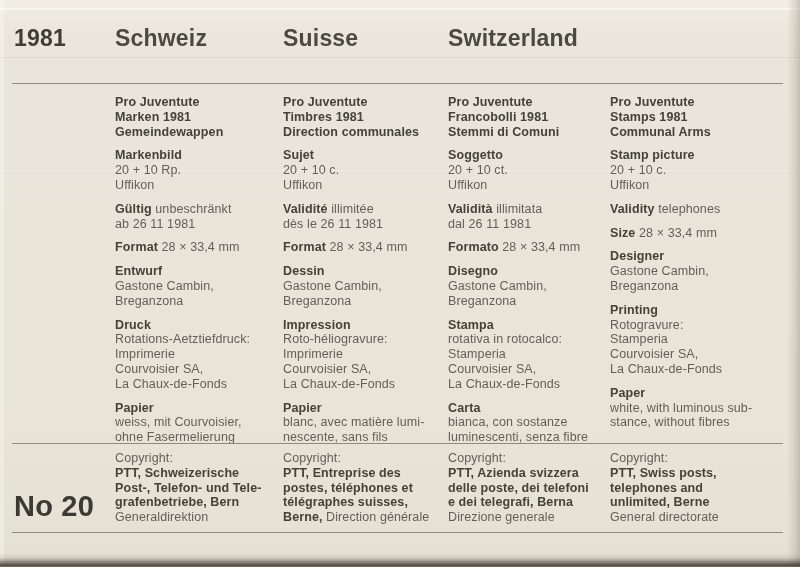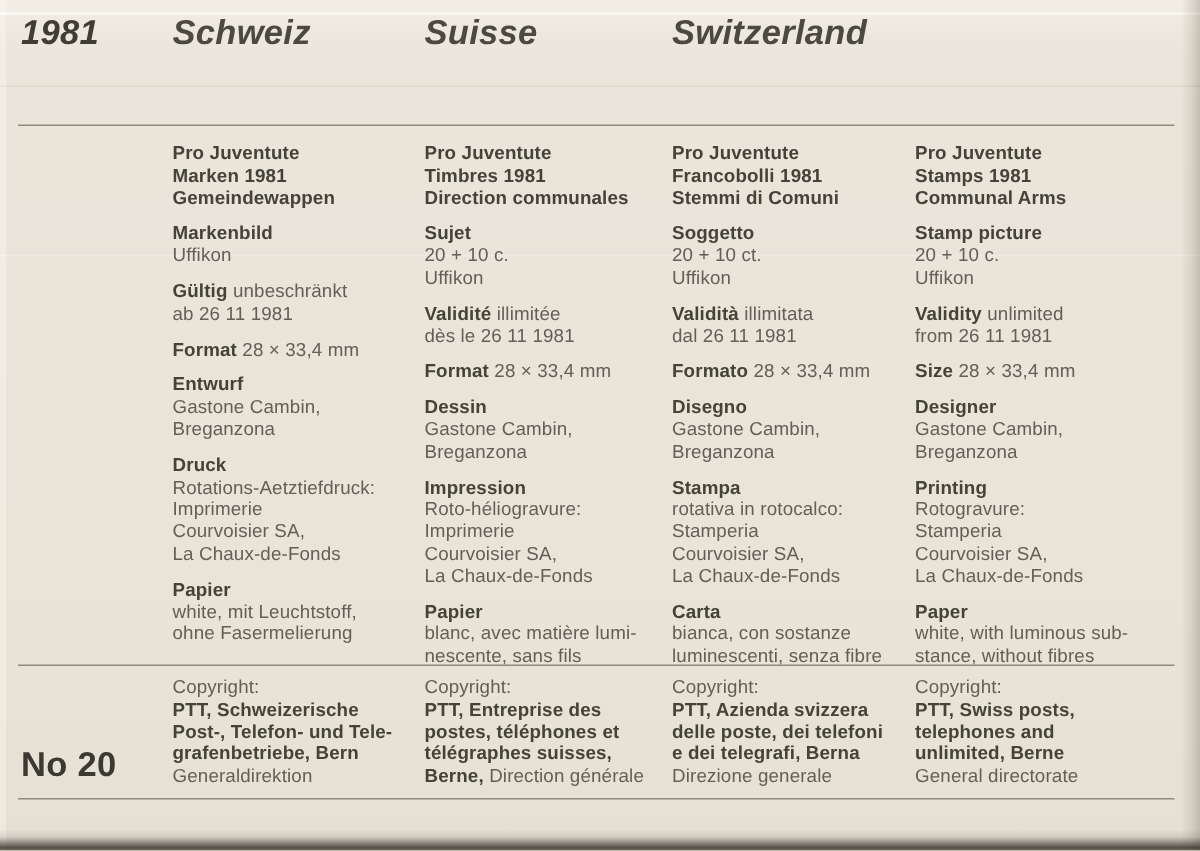--- a/index.html
+++ b/index.html
@@ -23,21 +23,21 @@
     background:linear-gradient(180deg,rgba(50,44,36,0) 0%,rgba(50,44,36,0.10) 35%,rgba(45,40,33,0.55) 70%,rgba(40,36,30,0.78) 88%,rgba(60,54,45,0.60) 100%);}
 
   
   .grid{
     position:absolute;left:0;right:0;
     display:grid;
     grid-template-columns:101px 168px 165px 162px 1fr;
     padding:0 14px;
     box-sizing:border-box;
   }
-  .header-row{top:8px;font-style:italic;}
+  .header-row{top:25px;}
   .year,.col-header{
     font-size:23px;font-weight:700;letter-spacing:0.2px;
     color:#4c4942;white-space:nowrap;
   }
   .year{color:#403d37;}
 
   .rule{position:absolute;height:1px;background:#8f8a7f;left:12px;right:17px;}
   .rule-1{top:83px;}
   .rule-2{top:443px;}
   .rule-3{top:532px;}
@@ -45,21 +45,21 @@
   .body-row{top:95px;}
   .footer-row{top:451px;height:74px;}
 
   .col{min-width:0;}
   .section{margin-bottom:9px;}
   .line{font-size:12.5px;line-height:14.8px;letter-spacing:0.1px;white-space:nowrap;color:#635f57;}
   .line .b{font-weight:700;color:#454238;text-align:right;}
 
   .number{
     align-self:end;
-    font-size:23px;font-weight:700;color:#3c3933;letter-spacing:0.2px;
+    font-size:29px;font-weight:700;color:#3c3933;letter-spacing:0.2px;
     padding-bottom:2px;
   }
 </style>
 </head>
 <body>
 
 <div class="card">
 
   <div class="crease-top"></div>
   <div class="crease-top2"></div>
@@ -77,20 +77,21 @@
   <div class="grid body-row">
     <div class="col"></div>
     <div class="col">
         <div class="section">
           <div class="line"><span class="b">Pro Juventute</span></div>
           <div class="line"><span class="b">Marken 1981</span></div>
           <div class="line"><span class="b">Gemeindewappen</span></div>
         </div>
         <div class="section">
           <div class="line"><span class="b">Markenbild</span></div>
+          <div class="line"><span>20 + 10 Rp.</span></div>
           <div class="line"><span>Uffikon</span></div>
         </div>
         <div class="section">
           <div class="line"><span class="b">Gültig</span><span> unbeschränkt</span></div>
           <div class="line"><span>ab 26 11 1981</span></div>
         </div>
         <div class="section">
           <div class="line"><span class="b">Format</span><span> 28 × 33,4 mm</span></div>
         </div>
         <div class="section">
@@ -100,21 +101,21 @@
         </div>
         <div class="section">
           <div class="line"><span class="b">Druck</span></div>
           <div class="line"><span>Rotations-Aetztiefdruck:</span></div>
           <div class="line"><span>Imprimerie</span></div>
           <div class="line"><span>Courvoisier SA,</span></div>
           <div class="line"><span>La Chaux-de-Fonds</span></div>
         </div>
         <div class="section">
           <div class="line"><span class="b">Papier</span></div>
-          <div class="line"><span>white, mit Leuchtstoff,</span></div>
+          <div class="line"><span>weiss, mit Courvoisier,</span></div>
           <div class="line"><span>ohne Fasermelierung</span></div>
         </div>
       </div>
     <div class="col">
         <div class="section">
           <div class="line"><span class="b">Pro Juventute</span></div>
           <div class="line"><span class="b">Timbres 1981</span></div>
           <div class="line"><span class="b">Direction communales</span></div>
         </div>
         <div class="section">
@@ -188,22 +189,21 @@
           <div class="line"><span class="b">Pro Juventute</span></div>
           <div class="line"><span class="b">Stamps 1981</span></div>
           <div class="line"><span class="b">Communal Arms</span></div>
         </div>
         <div class="section">
           <div class="line"><span class="b">Stamp picture</span></div>
           <div class="line"><span>20 + 10 c.</span></div>
           <div class="line"><span>Uffikon</span></div>
         </div>
         <div class="section">
-          <div class="line"><span class="b">Validity</span><span> unlimited</span></div>
-          <div class="line"><span>from 26 11 1981</span></div>
+          <div class="line"><span class="b">Validity</span><span> telephones</span></div>
         </div>
         <div class="section">
           <div class="line"><span class="b">Size</span><span> 28 × 33,4 mm</span></div>
         </div>
         <div class="section">
           <div class="line"><span class="b">Designer</span></div>
           <div class="line"><span>Gastone Cambin,</span></div>
           <div class="line"><span>Breganzona</span></div>
         </div>
         <div class="section">

